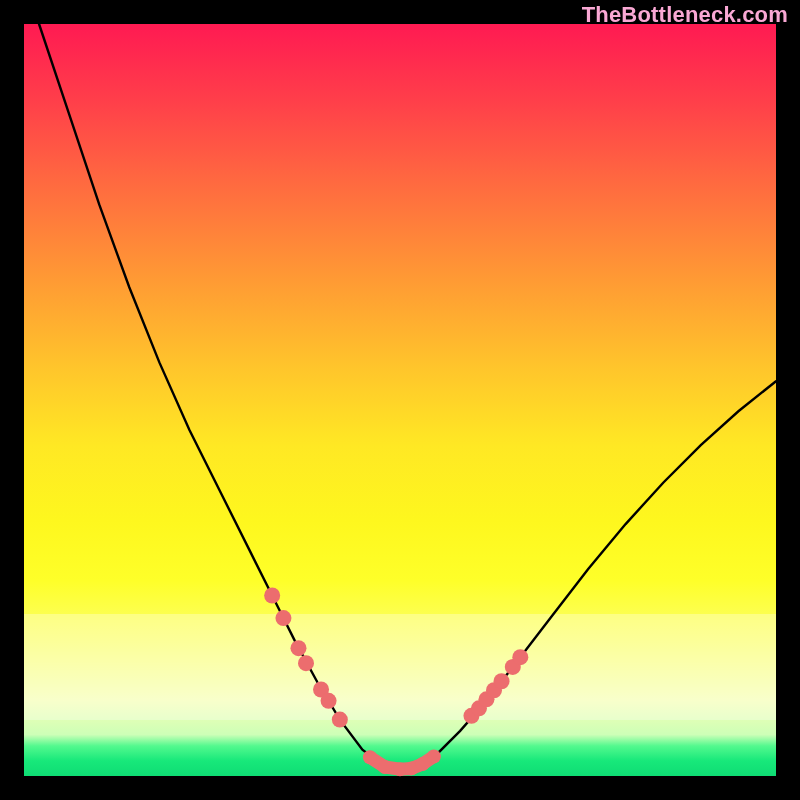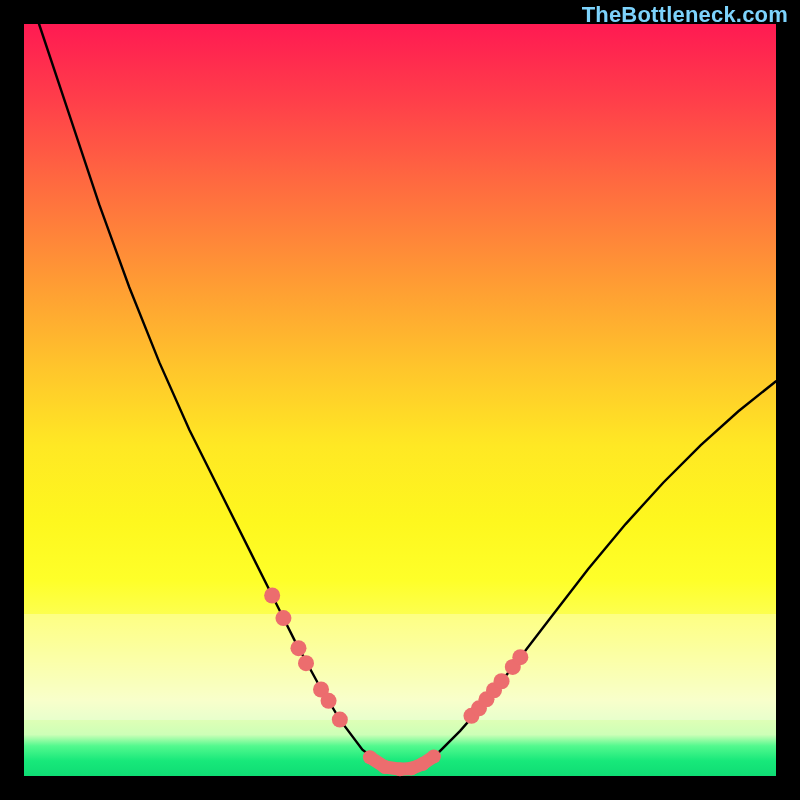--- a/index.html
+++ b/index.html
@@ -47,21 +47,21 @@
     background: rgba(255,255,255,0.30);
     pointer-events: none;
   }
   .watermark {
     position: absolute;
     top: 2px;
     right: 12px;
     font-family: Arial, Helvetica, sans-serif;
     font-size: 22px;
     font-weight: 600;
-    color: #7dd3fc;
+    color: #f9a8d4;
     letter-spacing: 0.2px;
     user-select: none;
   }
   svg.curve {
     position: absolute;
     left: 0;
     top: 0;
     width: 100%;
     height: 100%;
     overflow: visible;

